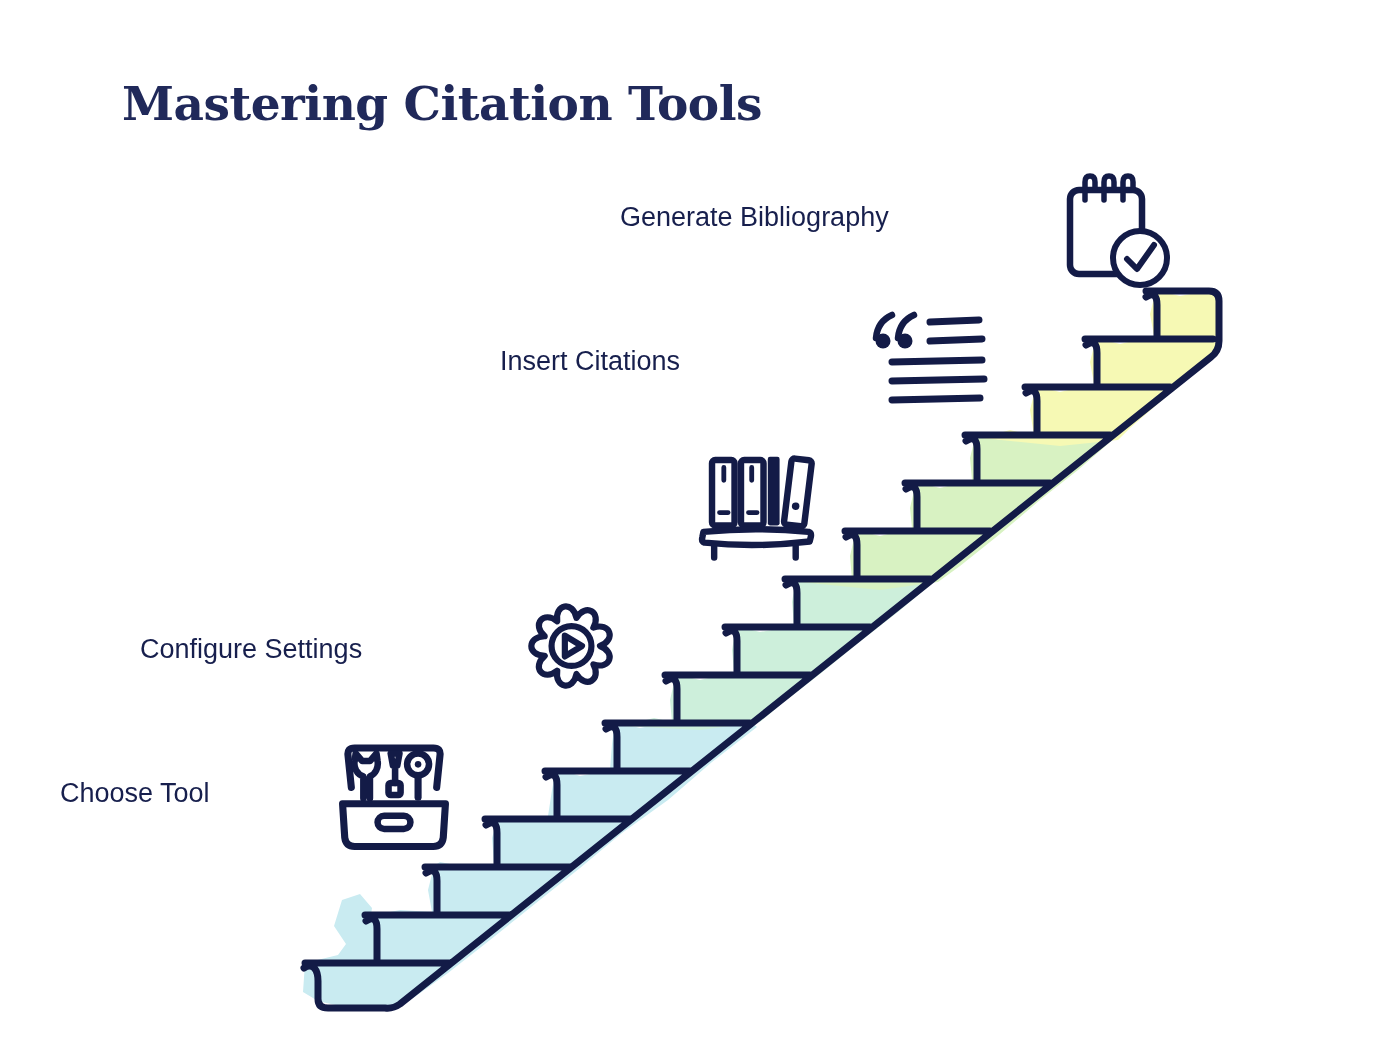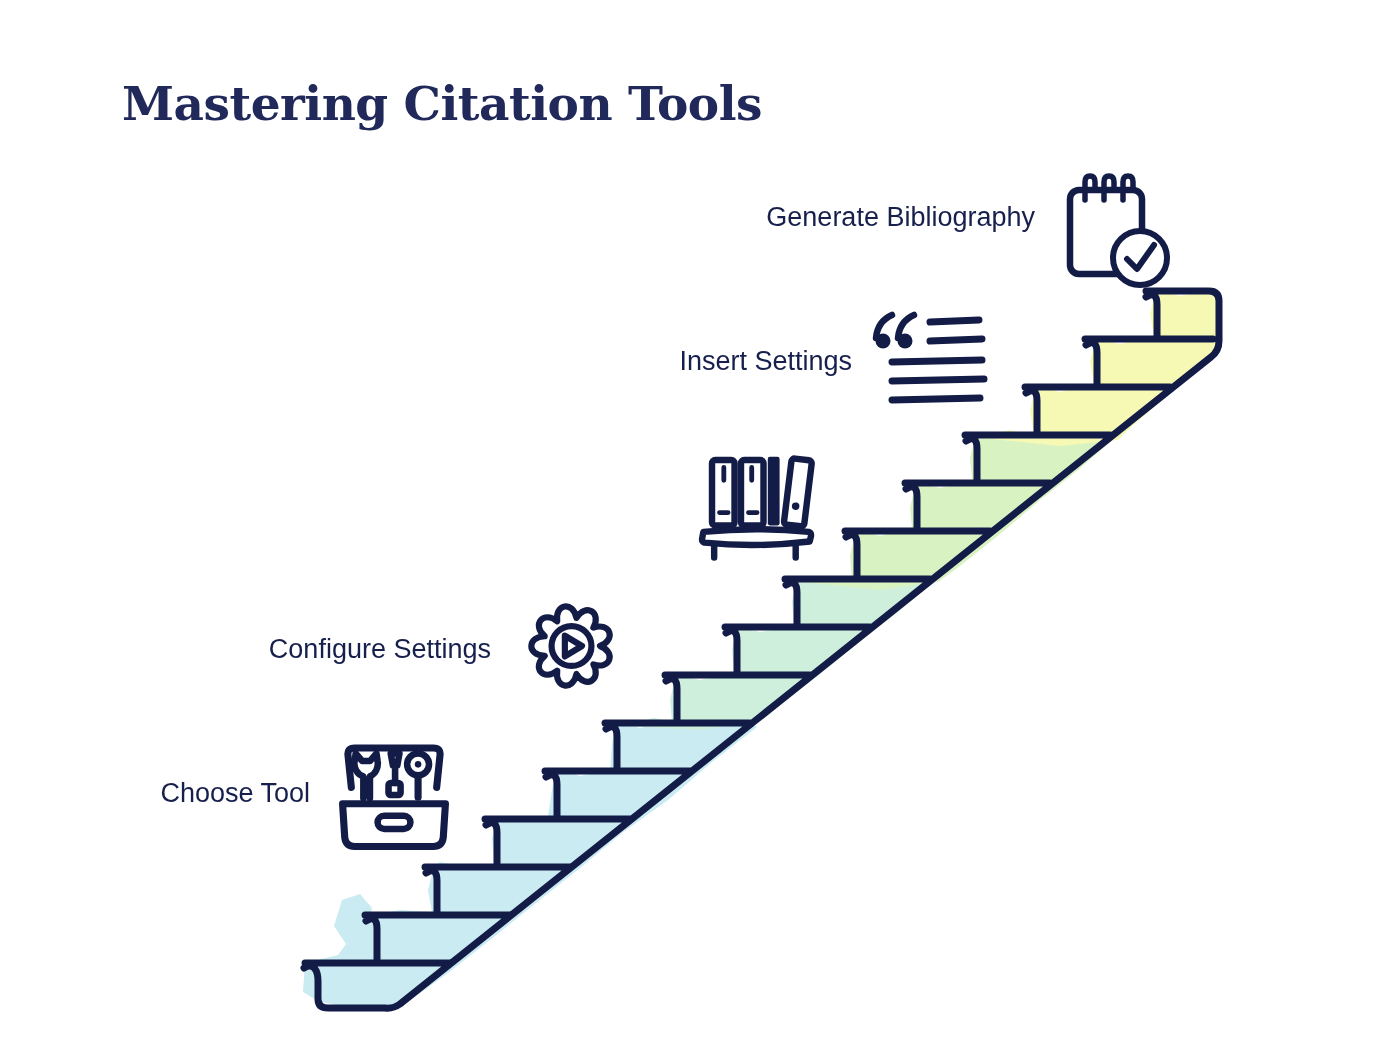--- a/index.html
+++ b/index.html
@@ -18,21 +18,20 @@
     font-weight:700;
     font-size:47px;
     letter-spacing:-0.5px;
     color:#20295a;
   }
   .step-label{
     position:absolute;
     font-size:27px;
     font-weight:500;
     color:#171f4d;
-    text-align:right;
     white-space:nowrap;
   }
   #label-choose{left:60px;top:778px;width:250px;}
   #label-configure{left:140px;top:634px;width:351px;}
   #label-manage{left:320px;top:490px;width:352px;}
   #label-insert{left:500px;top:346px;width:352px;}
   #label-generate{left:620px;top:202px;width:415px;}
   #stairs-svg{position:absolute;left:0;top:0;}
   .icon{position:absolute;}
   #icon-toolbox{left:333px;top:737px;}
@@ -85,21 +84,21 @@
       M 857,578 V 545 C 857,536 854,532 846,537
       M 917,530 V 497 C 917,488 914,484 906,489
       M 977,482 V 449 C 977,440 974,436 966,441
       M 1037,434 V 401 C 1037,392 1034,388 1026,393
       M 1097,386 V 353 C 1097,344 1094,340 1086,345
       M 1157,338 V 305 C 1157,296 1154,292 1146,297"></path>
   </svg>
 
   <div class="step-label" id="label-configure">Configure Settings</div>
   <div class="step-label" id="label-choose">Choose Tool</div>
-  <div class="step-label" id="label-insert">Insert Settings</div>
+  <div class="step-label" id="label-insert">Insert Citations</div>
   <div class="step-label" id="label-generate">Generate Bibliography</div>
 
   <svg class="icon" id="icon-toolbox" width="122" height="116" viewBox="0 0 110 106">
     <path class="ink" stroke-width="6.5" d="M 16,46 L 13,17 Q 12,10 19,10 L 91,10 Q 98,10 97,17 L 94,46"></path>
     <path class="ink" stroke-width="6" d="M 27,56 V 36 C 21,34 18,28 19,22 L 20,15 L 26,22 H 33 L 39,15 L 40,22 C 41,28 38,34 33,36 V 56"></path>
     <path class="ink" stroke-width="6" d="M 52,15 L 60,15 L 58,26 L 54,26 Z M 56,26 V 42"></path>
     <rect class="ink" stroke-width="6" x="50" y="42" width="11" height="11" rx="2"></rect>
     <circle class="ink" stroke-width="6" cx="77" cy="25" r="10"></circle>
     <circle class="ink-fill" cx="77" cy="25" r="3"></circle>
     <path class="ink" stroke-width="6.5" d="M 77,36 V 55"></path>

